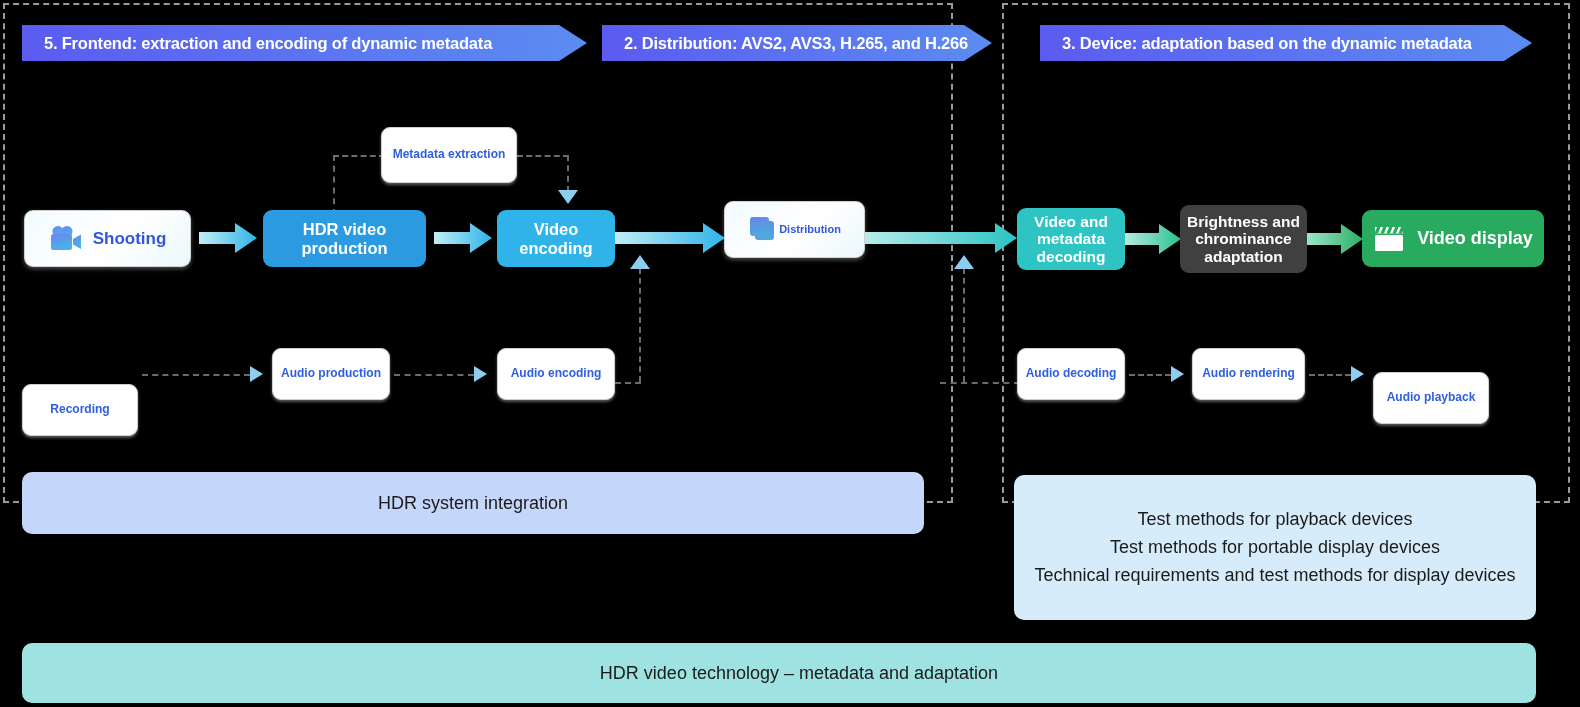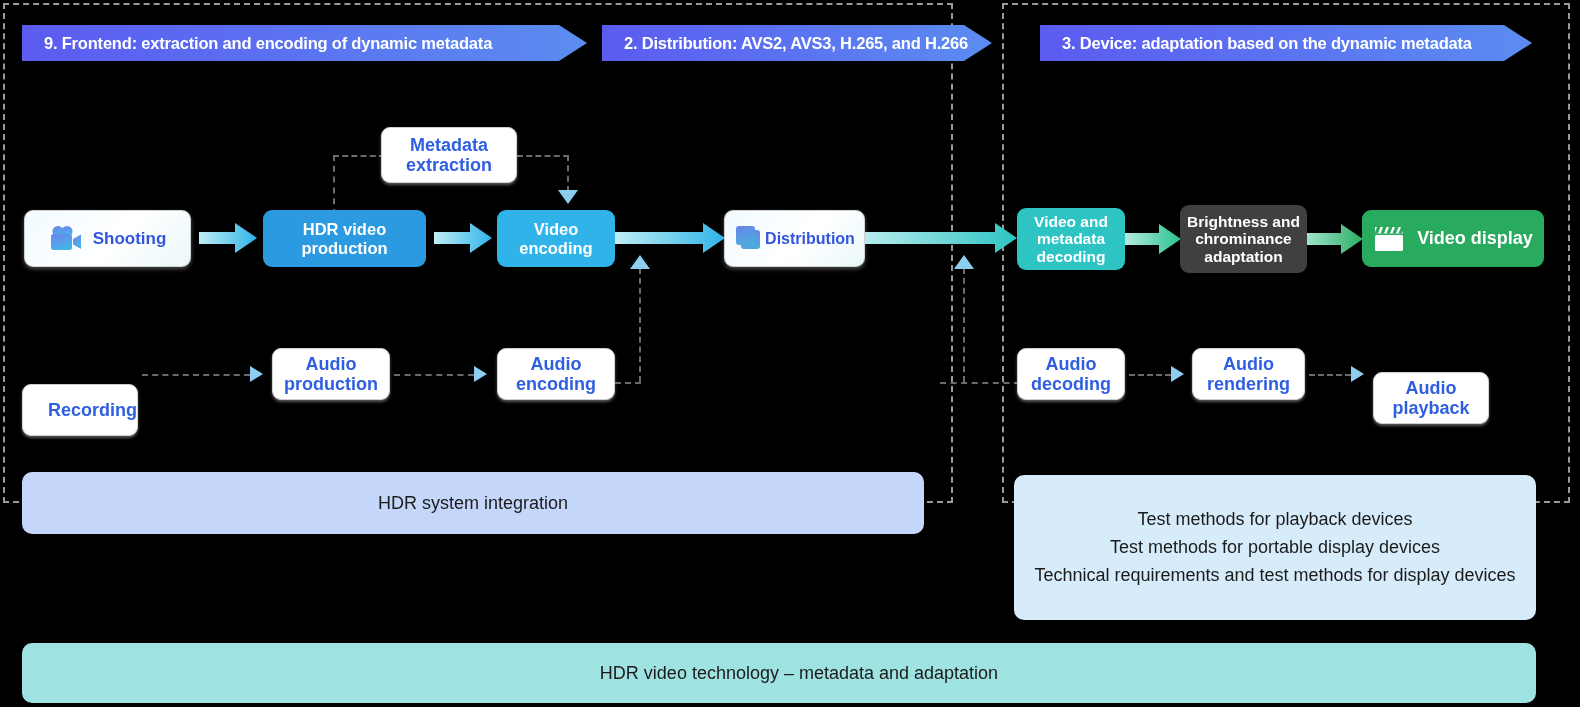--- a/index.html
+++ b/index.html
@@ -47,24 +47,23 @@
     align-items: center;
     justify-content: center;
     text-align: center;
     border-radius: 9px;
     font-weight: bold;
     line-height: 1.12;
   }
   .node-white {
     background: #ffffff;
     color: #2f5fe0;
-    font-size: 18px;
+    font-size: 12px;
     border: 1px solid #cfcfcf;
     box-shadow: 0 2px 3px rgba(255,255,255,0.35);
-    justify-content: flex-end;
   }
   .node-iconbox {
     background: linear-gradient(135deg, #f2fbff 0%, #ffffff 55%, #eaf8fb 100%);
     color: #3355dd;
     font-size: 17px;
     border: 1px solid #cfcfcf;
     gap: 10px;
     box-shadow: 0 2px 4px rgba(255,255,255,0.3);
   }
   .node-blue-dark {
@@ -143,21 +142,21 @@
 </style>
 </head>
 <body>
 
 <div id="canvas">
 
   <div class="abs dash-frame" style="left:3px; top:3px; width:950px; height:500px;"></div>
   <div class="abs dash-frame" style="left:1002px; top:3px; width:568px; height:500px;"></div>
 
   <div class="abs banner b1" style="left:22px; top:25px; width:565px; height:36px;">
-    <span>9. Frontend: extraction and encoding of dynamic metadata</span>
+    <span>5. Frontend: extraction and encoding of dynamic metadata</span>
   </div>
 
   <div class="abs banner b1" style="left:602px; top:25px; width:390px; height:36px;">
     <span>2. Distribution: AVS2, AVS3, H.265, and H.266</span>
   </div>
 
   <div class="abs banner b1" style="left:1040px; top:25px; width:492px; height:36px;">
     <span>3. Device: adaptation based on the dynamic metadata</span>
   </div>
 
@@ -227,21 +226,21 @@
       <defs>
           <linearGradient id="ag3" x1="0" y1="0" x2="1" y2="0">
         <stop offset="0%" stop-color="#bfeef5"></stop>
             <stop offset="100%" stop-color="#2fb3e8"></stop>
       </linearGradient>
         </defs>
       <path d="M0 10 L88 10 L88 1 L110 16 L88 31 L88 22 L0 22 Z" fill="url(#ag3)"></path>
     </svg>
   </div>
 
-  <div class="abs node node-iconbox" style="left:724px; top:210px; width:141px; height:57px; gap:1px; font-size:16px;">
+  <div class="abs node node-iconbox" style="left:724px; top:201px; width:141px; height:57px; gap:1px; font-size:11px;">
     <span style="display:flex;">
       <svg class="icon-svg" width="30" height="28" viewBox="0 0 30 28" aria-hidden="true">
         <defs>
           <linearGradient id="distGrad" x1="0" y1="0" x2="0.3" y2="1">
             <stop offset="0%" stop-color="#6a84e8"></stop>
             <stop offset="100%" stop-color="#4fa9dd"></stop>
           </linearGradient>
         </defs>
         <rect x="7" y="5" width="19" height="19" rx="3" fill="url(#distGrad)"></rect>
         <rect x="2" y="1" width="19" height="19" rx="3" fill="url(#distGrad)"></rect>

